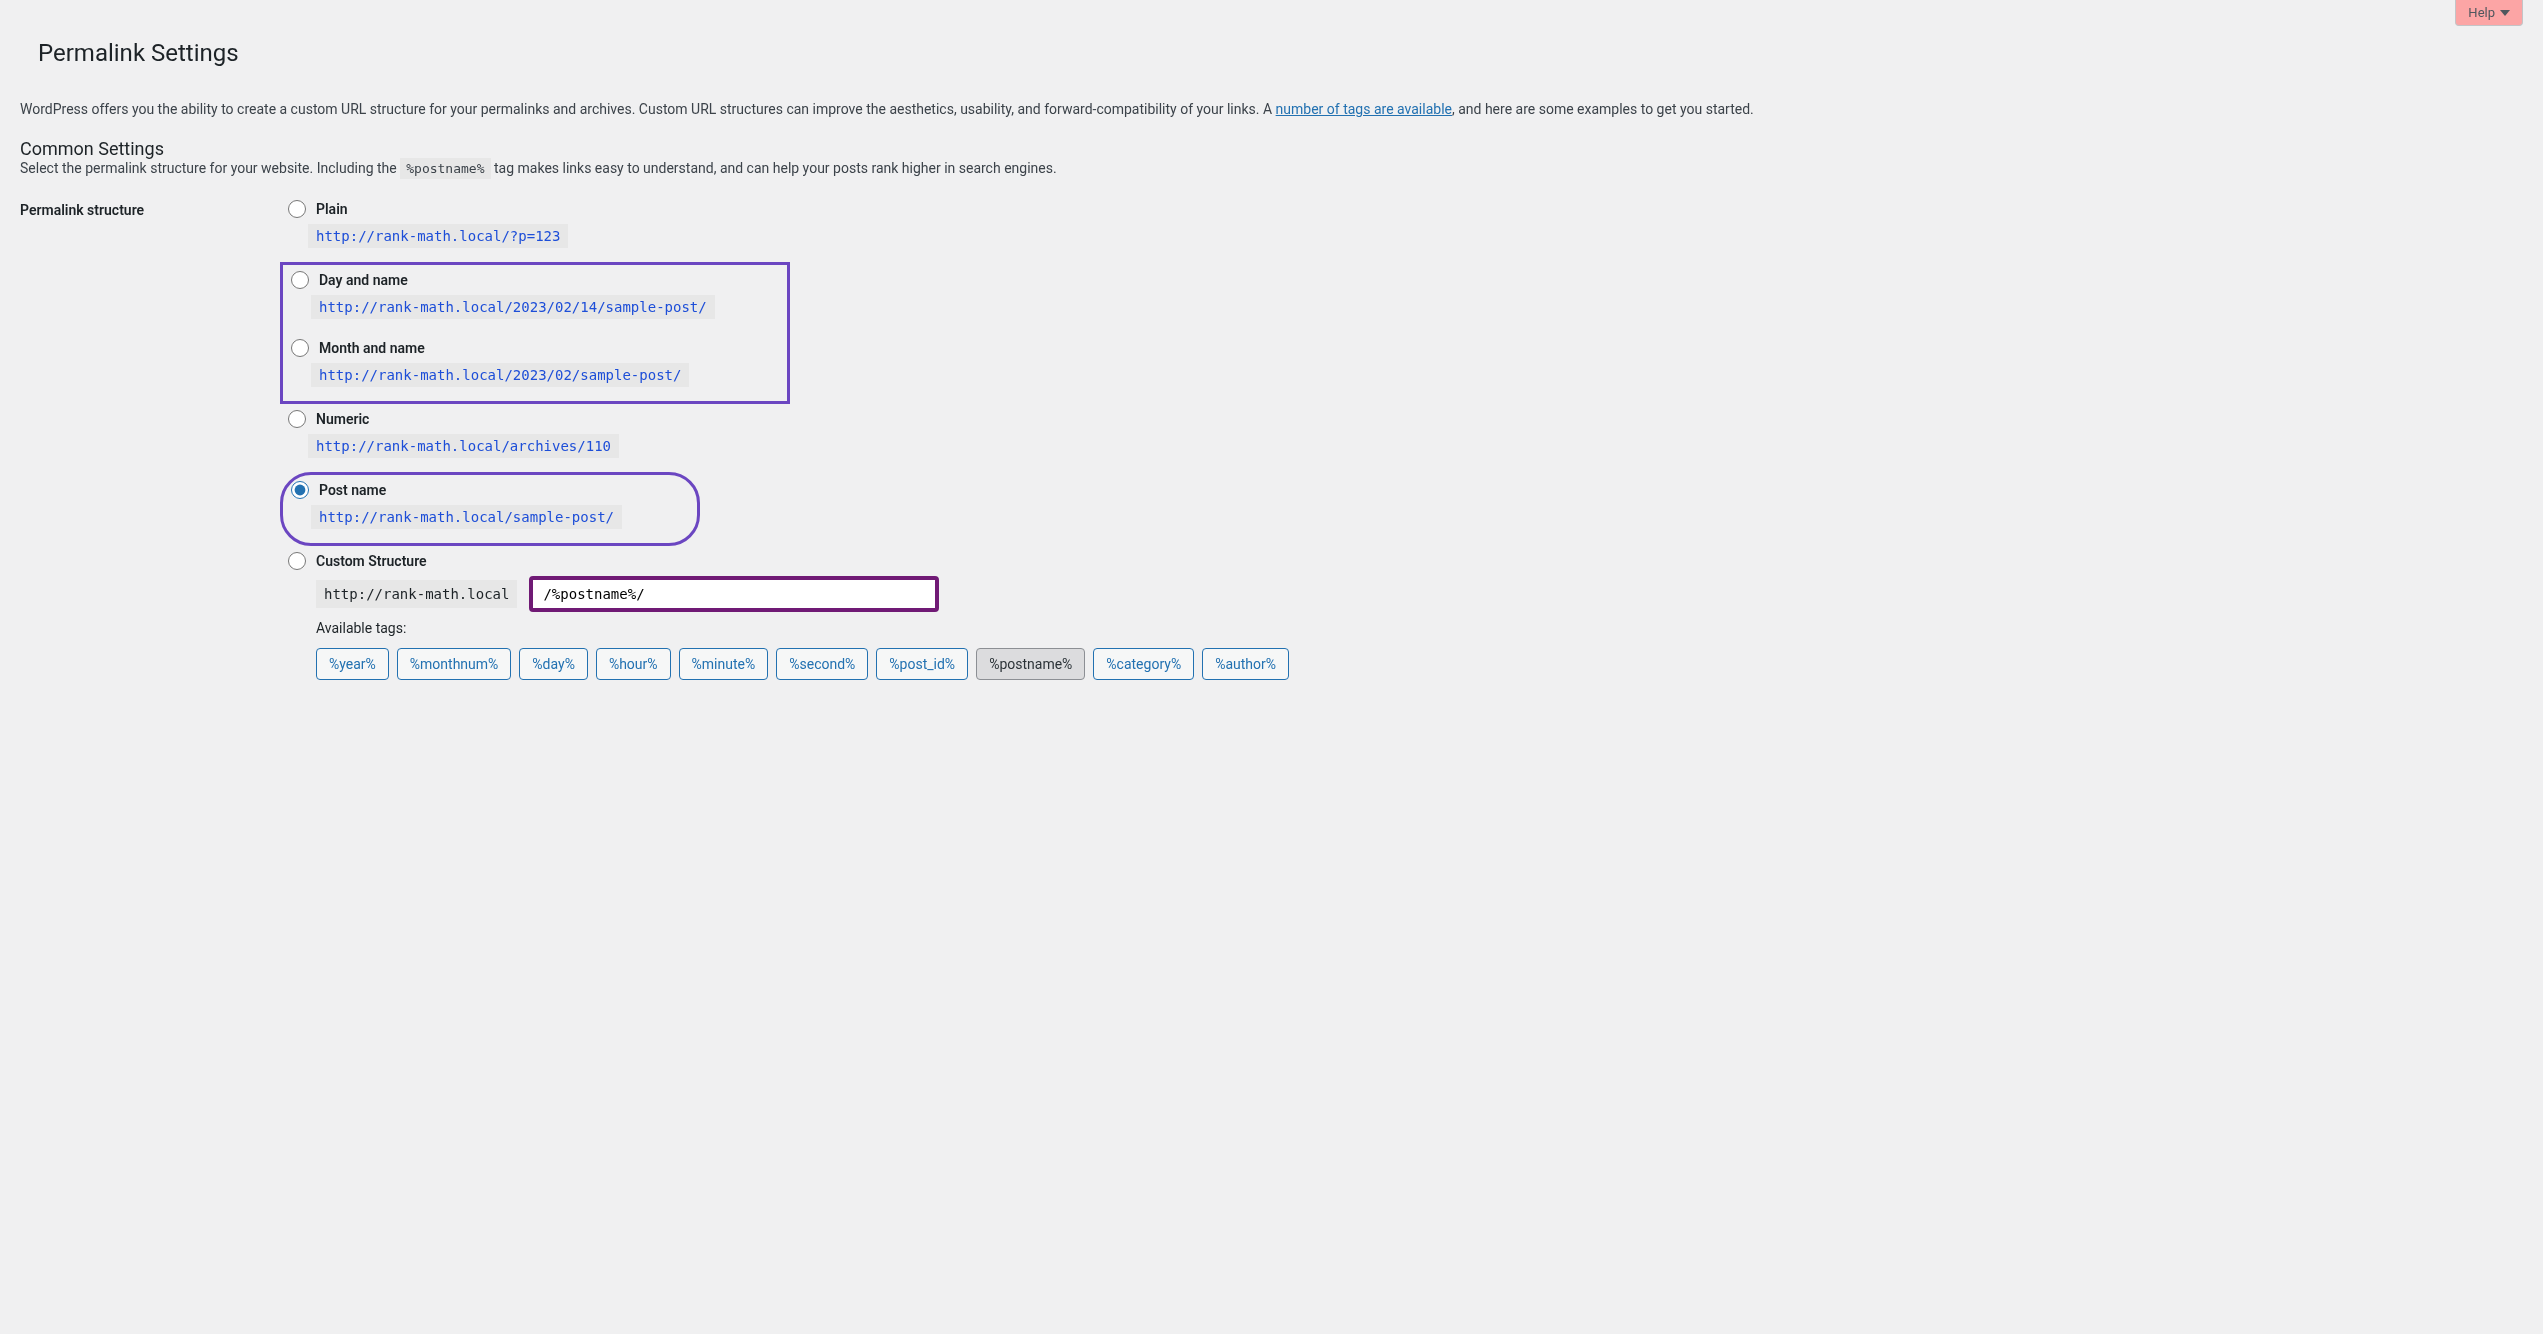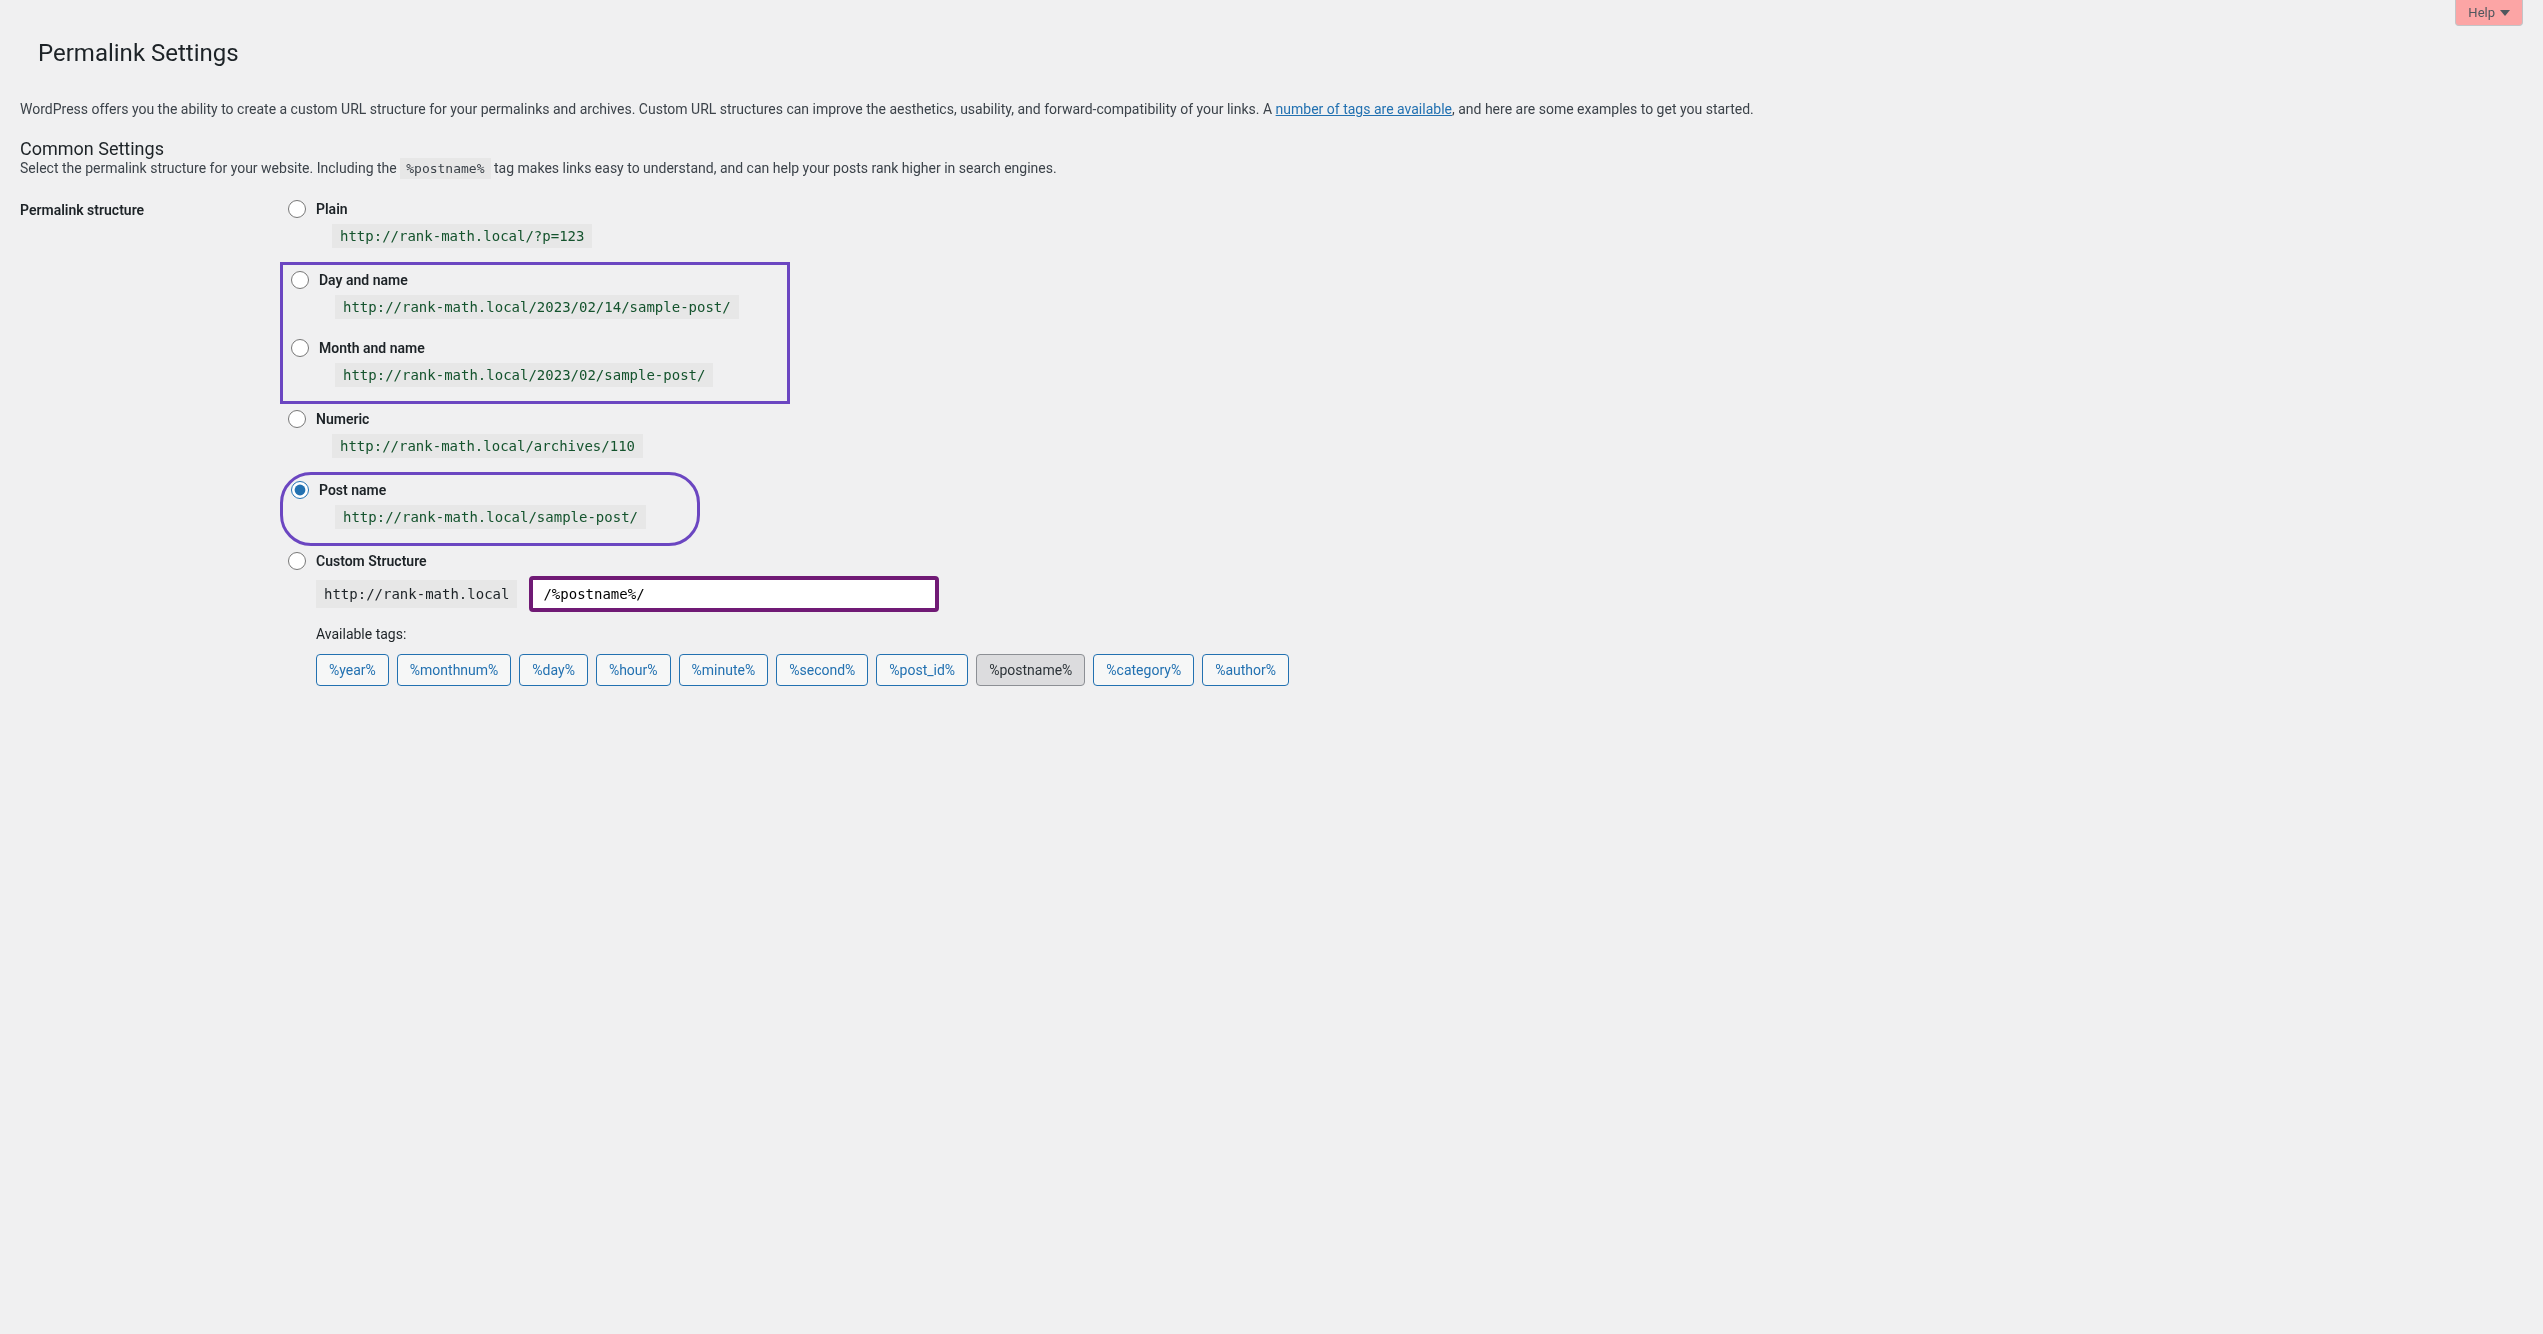--- a/index.html
+++ b/index.html
@@ -107,22 +107,22 @@
       height: 18px;
       accent-color: #2271b1;
       cursor: pointer;
     }
     code.url-example {
       display: inline-block;
       background: #e7e7e7;
       padding: 4px 8px;
       font-family: Menlo, Consolas, monospace;
       font-size: 14px;
-      margin-left: 44px;
-      color: #14532d;
+      margin-left: 20px;
+      color: #1d4ed8;
     }
     .highlight-box {
       border: 3px solid #6b46c1;
     }
     .highlight-group {
       border: 3px solid #6b46c1;
       display: inline-block;
       min-width: 510px;
     }
     .custom-row {
@@ -141,21 +141,21 @@
       font-family: Menlo, Consolas, monospace;
       font-size: 14px;
       padding: 6px 10px;
       border: 4px solid #701a75;
       border-radius: 4px;
       width: 410px;
       background: #fff;
     }
     .available-tags-label {
       margin-left: 28px;
-      margin-top: 14px;
+      margin-top: 8px;
       margin-bottom: 12px;
       font-size: 14px;
     }
     .tags-row {
       margin-left: 28px;
       display: flex;
       flex-wrap: wrap;
       gap: 8px;
     }
     .tag-btn {

